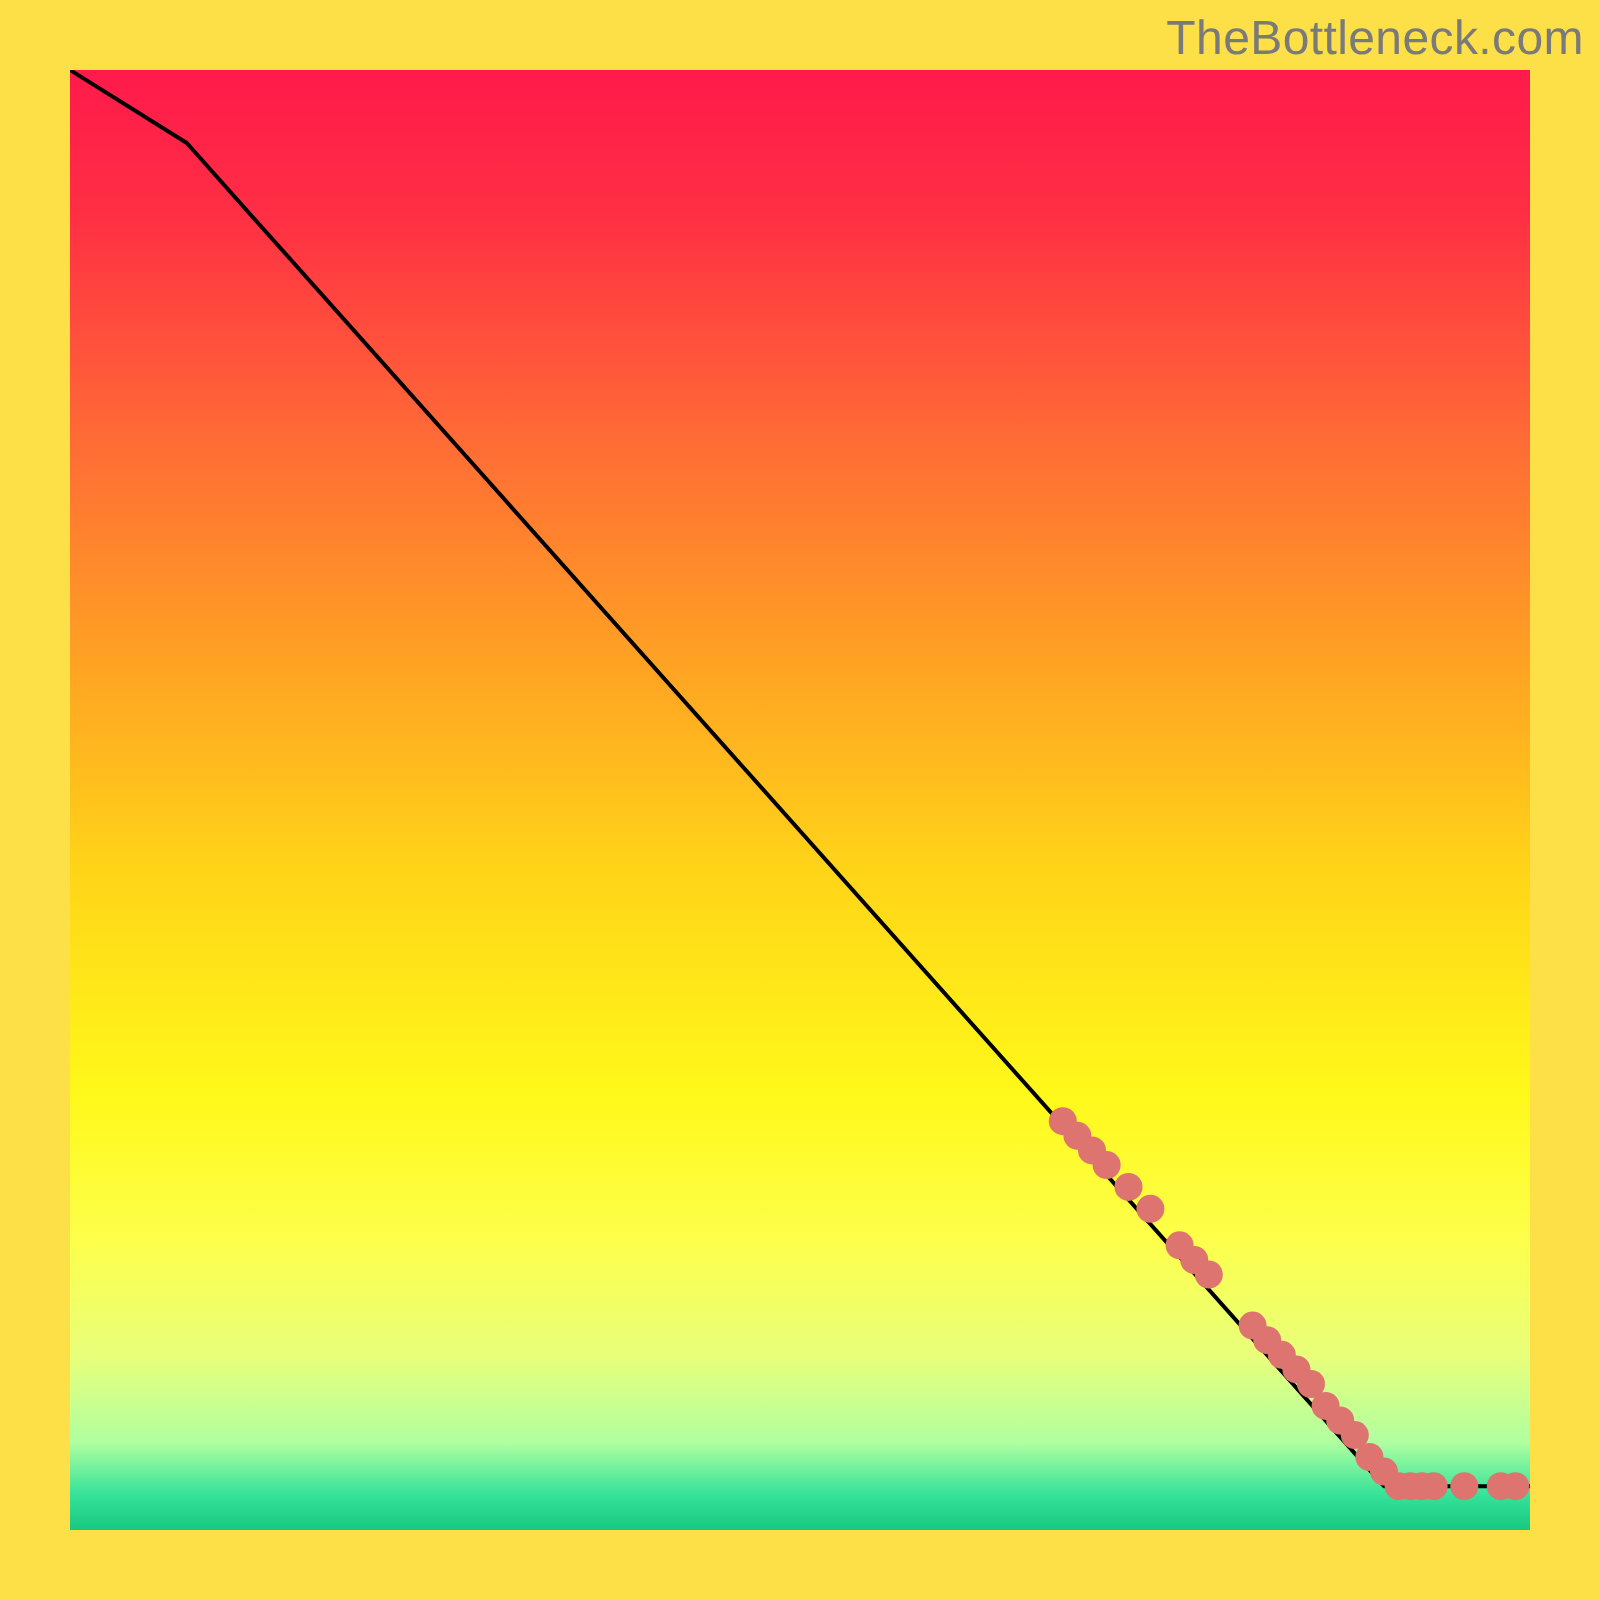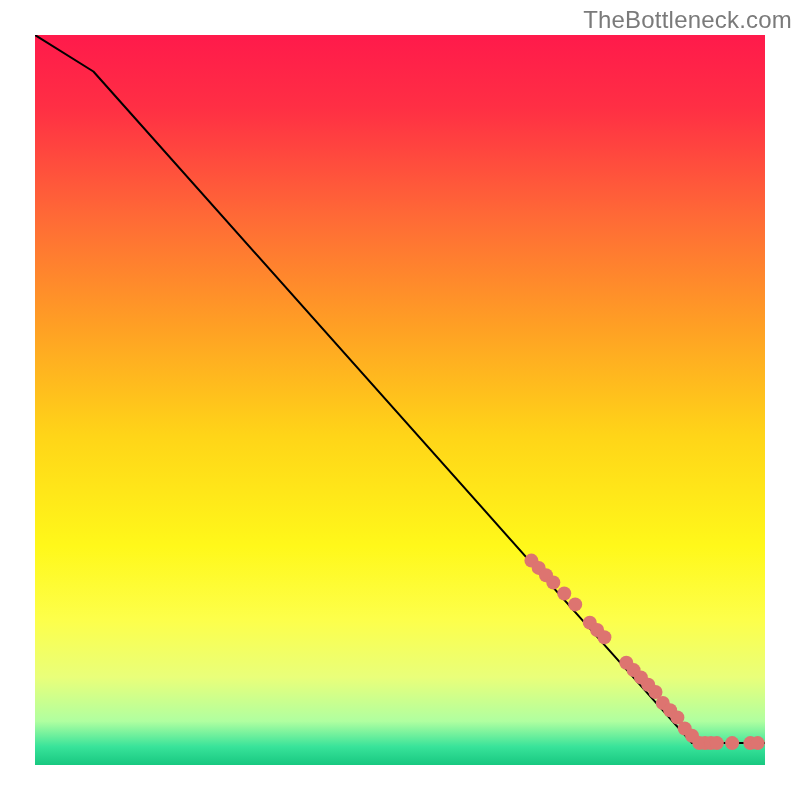--- a/index.html
+++ b/index.html
@@ -10,21 +10,21 @@
     background: #000;
     overflow: hidden;
     font-family: Arial, Helvetica, sans-serif;
   }
   .frame {
     position: absolute;
     left: 0;
     top: 0;
     width: 800px;
     height: 800px;
-    background: #ffffff;
+    background: #fde047;
   }
   .plot {
     position: absolute;
     left: 35px;
     top: 35px;
     width: 730px;
     height: 730px;
   }
   .watermark {
     position: absolute;

